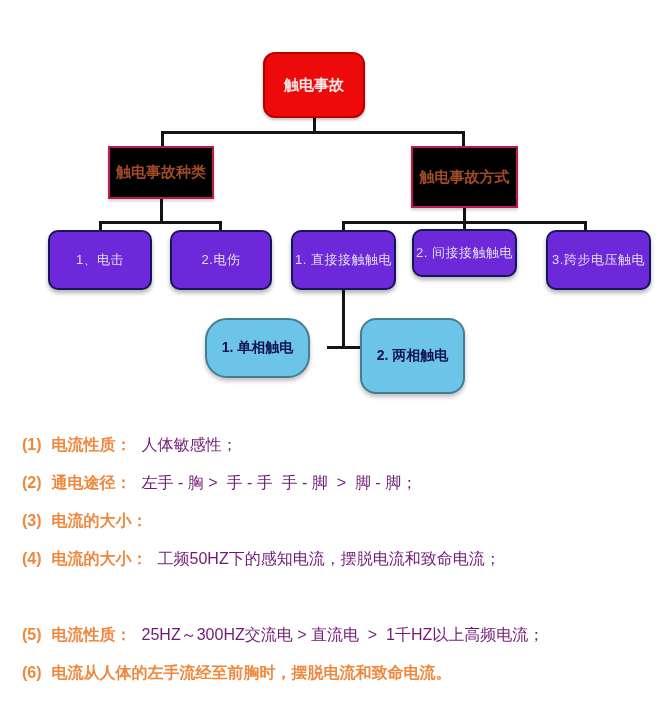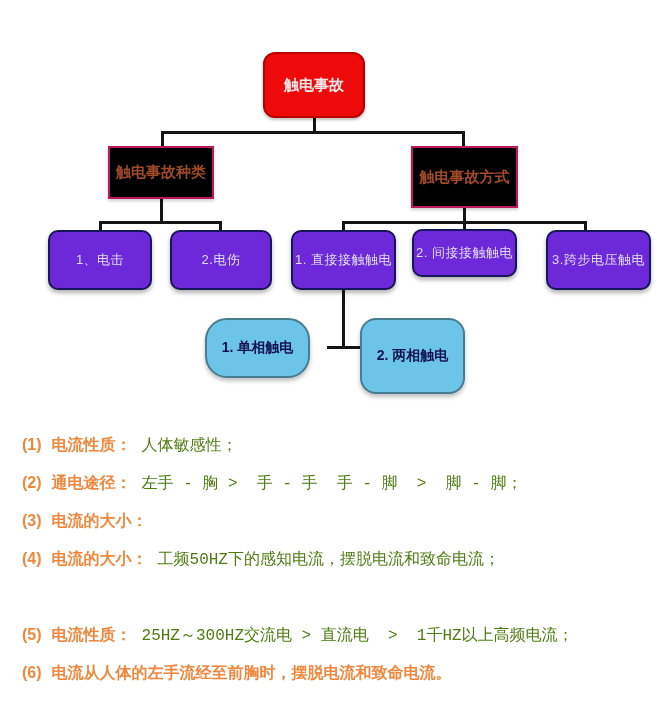--- a/index.html
+++ b/index.html
@@ -32,21 +32,21 @@
   .node-cyan{
     background:#6cc5e9;border:2px solid #477c92;border-radius:16px;
     color:#13134f;font-weight:bold;font-size:14px;
     box-shadow:0 3px 4px rgba(0,0,0,.25);
   }
   .notes{padding:16px 10px 0 22px;}
   .note{height:38px;display:flex;align-items:center;font-size:16px;}
   .note .num{color:#f0873c;font-weight:bold;margin-right:10px;}
   .note .label{color:#f0873c;font-weight:bold;margin-right:10px;}
   .note .content{white-space:pre-wrap;}
-  .content.gray{color:#4d7c0f;font-family:Liberation Mono, monospace;}
+  .content.gray{color:#701a75;}
   .content.orange{color:#f0873c;}
   .content.orange-bold{color:#f0873c;font-weight:bold;}
   .gap-before{margin-top:38px;}
 </style>
 </head>
 <body>
 
 <div class="diagram">
 
   <div class="conn" style="left:313px;top:104px;width:3px;height:30px;"></div>

